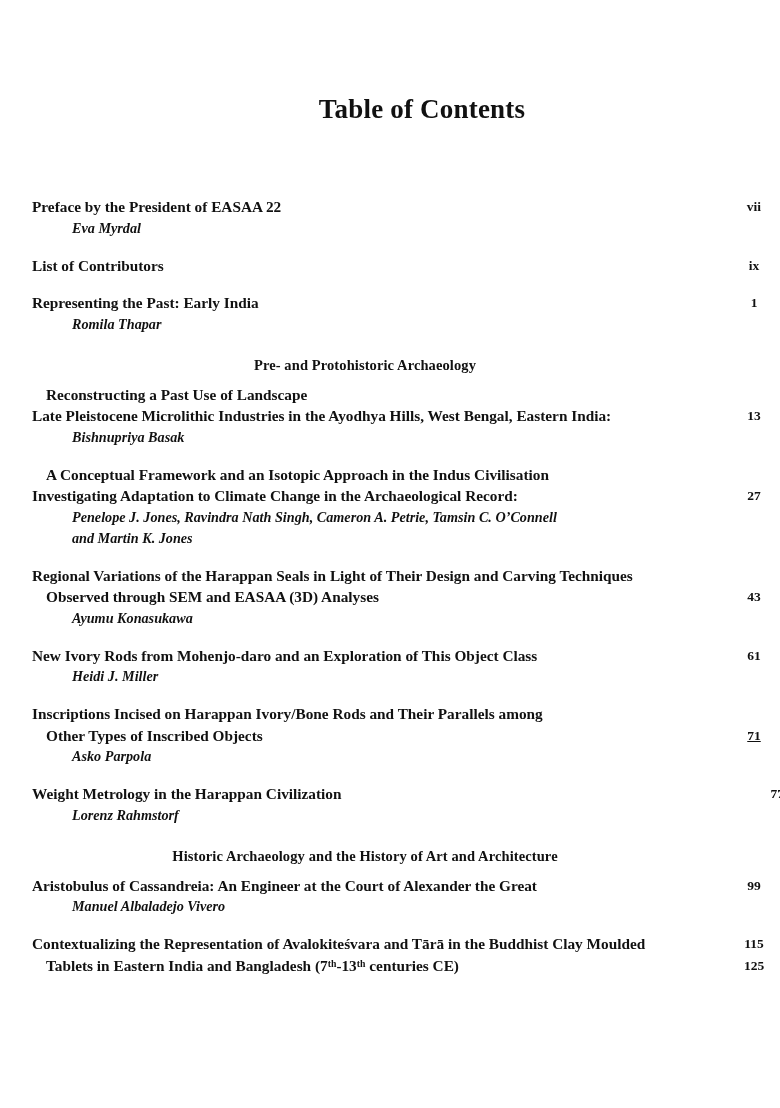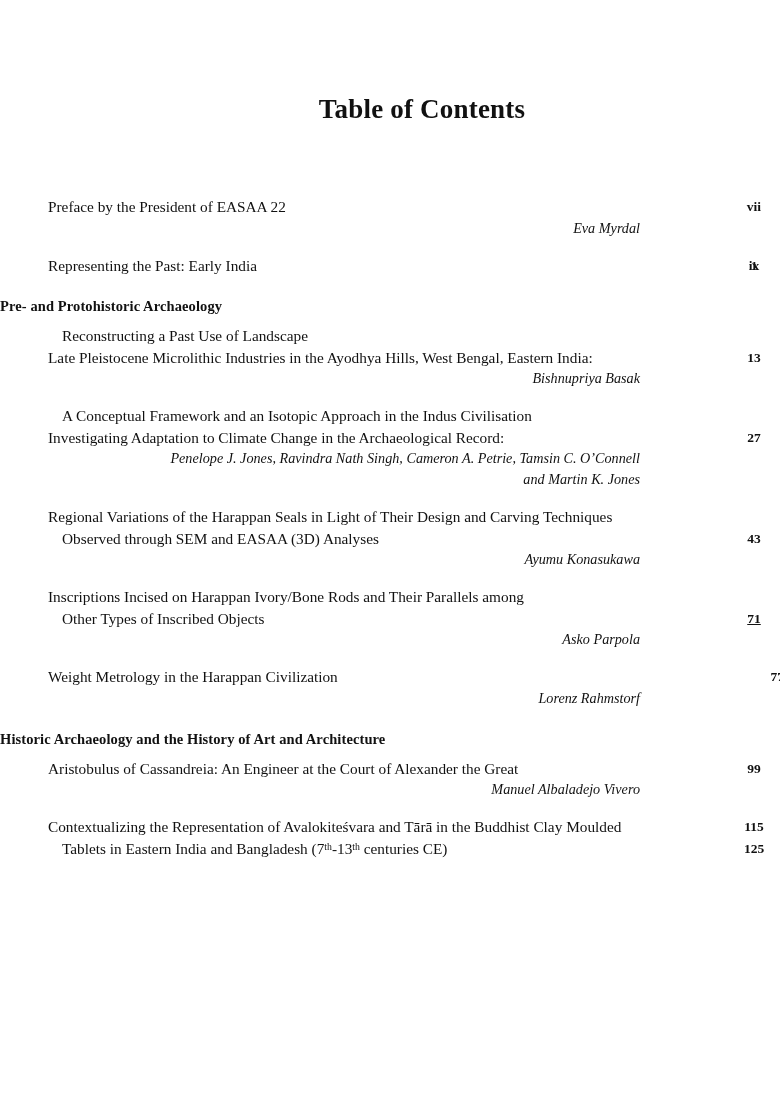--- a/index.html
+++ b/index.html
@@ -37,54 +37,55 @@
   }
 
   .toc {
     position: absolute;
     left: 0;
     top: 196px;
     width: 780px;
   }
 
   .section-heading {
+    text-align: center;
     font-size: 14.5px;
     font-weight: bold;
     margin: 22px 0 10px 0;
     padding-right: 50px;
     letter-spacing: 0.1px;
   }
 
   .entry {
     position: relative;
     margin-bottom: 16px;
   }
 
   .entry-body {
     width: 640px;
-    padding-left: 48px;
+    padding-left: 32px;
     box-sizing: border-box;
+    font-weight: bold;
   }
 
   .title-line {
     font-size: 15.3px;
     line-height: 21.5px;
     white-space: nowrap;
   }
   .title-line.cont {
     padding-left: 14px;
   }
 
   .author-line {
     font-size: 14.2px;
     line-height: 21px;
     font-style: italic;
     padding-left: 40px;
     white-space: nowrap;
-    text-align: right;
   }
 
   .page-num {
     position: absolute;
     left: 724px;
     top: 0;
     width: 60px;
     text-align: center;
     font-size: 13.5px;
     font-weight: bold;
@@ -106,25 +107,29 @@
 
   <div class="toc">
       <div class="entry">
         <div class="entry-body">
           <div class="title-line">Preface by the President of EASAA 22</div>
           <div class="author-line">Eva Myrdal</div>
         </div>
         <div class="page-num" style="top: 0px;">vii</div>
       </div>
       <div class="entry">
+        <div class="entry-body">
+          <div class="title-line">List of Contributors</div>
+        </div>
         <div class="page-num" style="top: 0px;">ix</div>
       </div>
       <div class="entry">
         <div class="entry-body">
           <div class="title-line">Representing the Past: Early India</div>
+          <div class="author-line">Romila Thapar</div>
         </div>
         <div class="page-num" style="top: 0px;">1</div>
       </div>
       <div class="section-heading">Pre- and Protohistoric Archaeology</div>
       <div class="entry">
         <div class="entry-body">
           <div class="title-line cont">Reconstructing a Past Use of Landscape</div>
           <div class="title-line">Late Pleistocene Microlithic Industries in the Ayodhya Hills, West Bengal, Eastern India:</div>
           <div class="author-line">Bishnupriya Basak</div>
         </div>
@@ -139,20 +144,27 @@
         </div>
         <div class="page-num" style="top: 21.5px;">27</div>
       </div>
       <div class="entry">
         <div class="entry-body">
           <div class="title-line">Regional Variations of the Harappan Seals in Light of Their Design and Carving Techniques</div>
           <div class="title-line cont">Observed through SEM and EASAA (3D) Analyses</div>
           <div class="author-line">Ayumu Konasukawa</div>
         </div>
         <div class="page-num" style="top: 21.5px;">43</div>
+      </div>
+      <div class="entry">
+        <div class="entry-body">
+          <div class="title-line">New Ivory Rods from Mohenjo-daro and an Exploration of This Object Class</div>
+          <div class="author-line">Heidi J. Miller</div>
+        </div>
+        <div class="page-num" style="top: 0px;">61</div>
       </div>
       <div class="entry">
         <div class="entry-body">
           <div class="title-line">Inscriptions Incised on Harappan Ivory/Bone Rods and Their Parallels among</div>
           <div class="title-line cont">Other Types of Inscribed Objects</div>
           <div class="author-line">Asko Parpola</div>
         </div>
         <div class="page-num" style="top: 21.5px; text-decoration: underline;">71</div>
       </div>
       <div class="entry">

